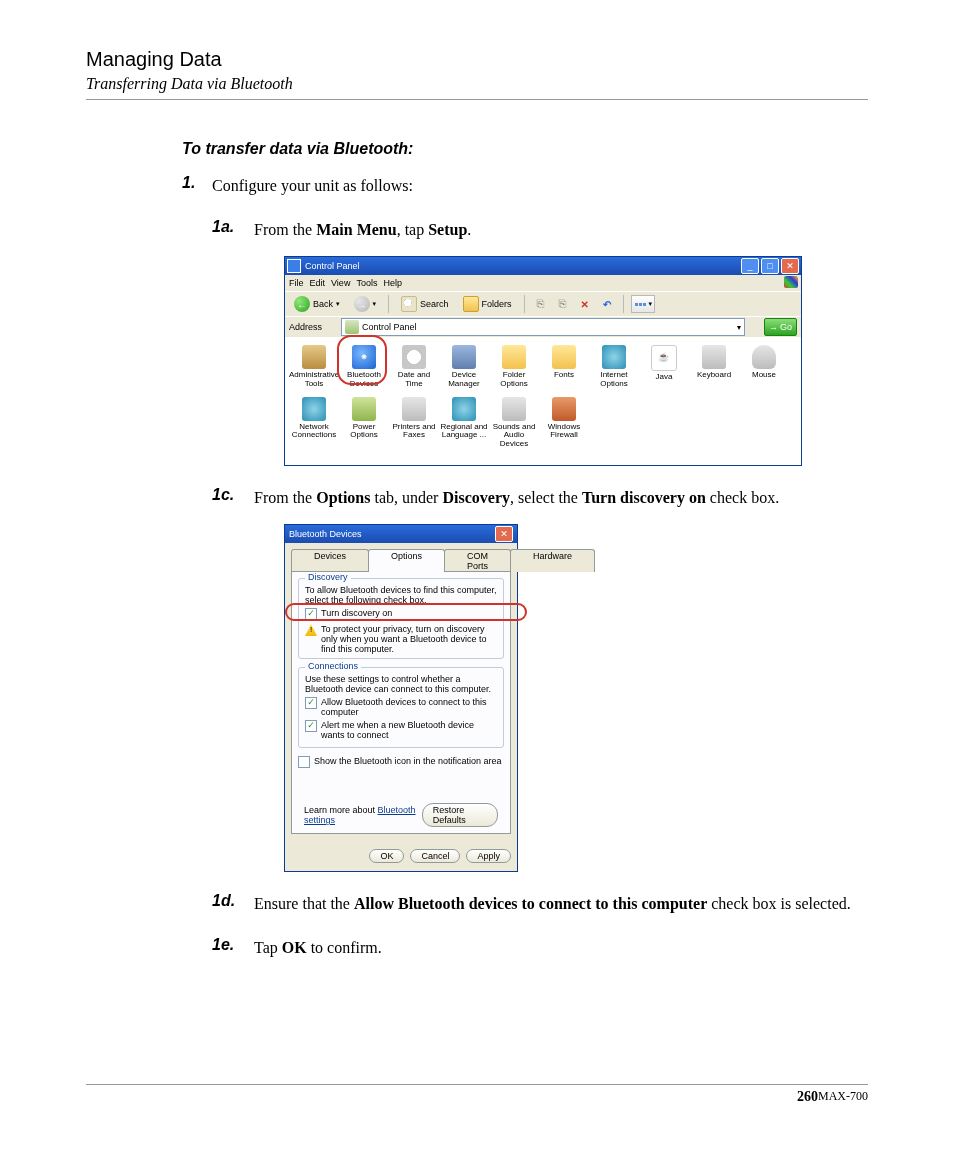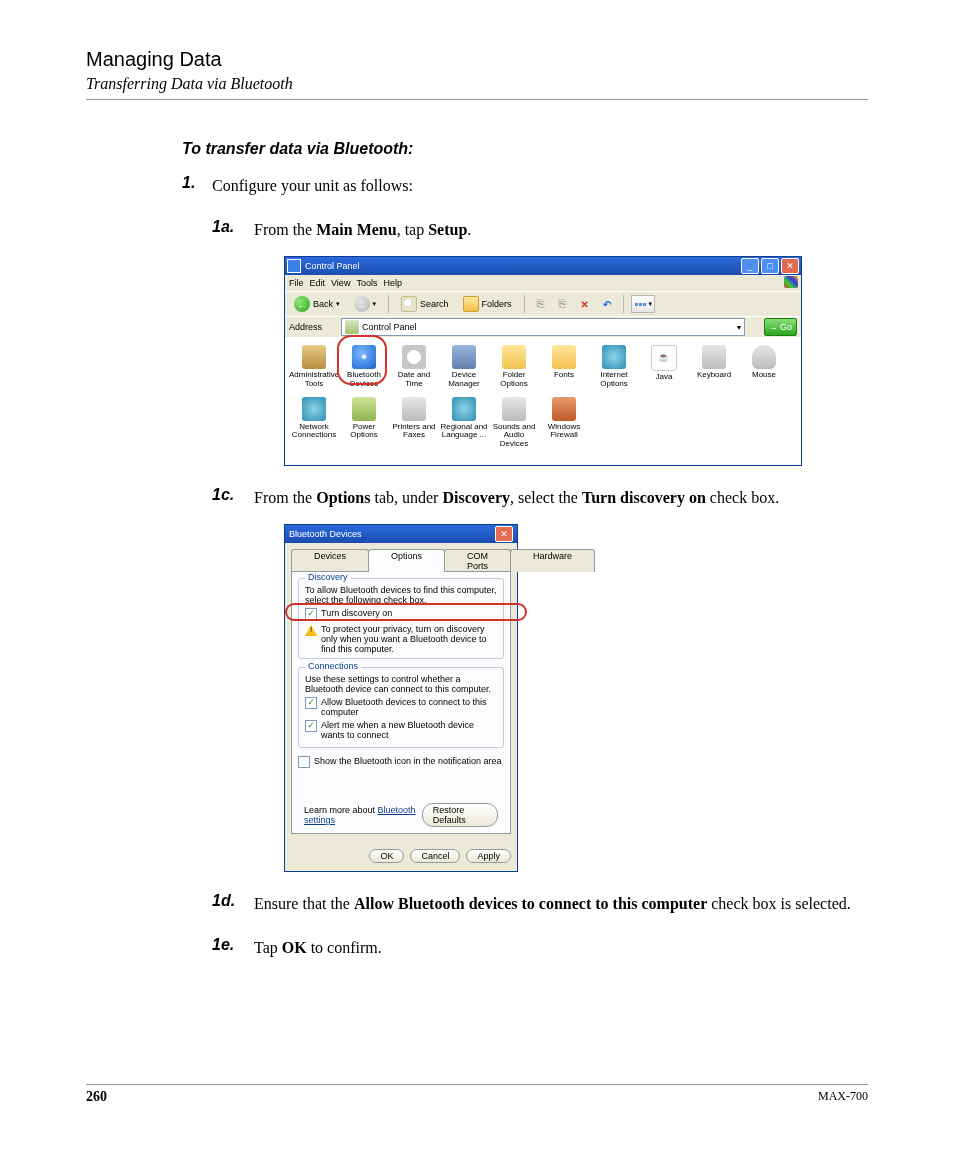--- a/index.html
+++ b/index.html
@@ -68,21 +68,21 @@
   .warn{display:flex;gap:4px;margin-top:4px;}
   .warn-ic{width:12px;height:12px;flex:0 0 12px;background:linear-gradient(#ffe15a,#f2b705);clip-path:polygon(50% 0,100% 100%,0 100%);display:flex;align-items:center;justify-content:center;color:#000;font-size:8px;}
   .dlg-foot{display:flex;justify-content:space-between;align-items:center;padding:4px 6px 0 6px;}
   .link{color:#0a3d8f;text-decoration:underline;}
   .btn{border:1px solid #919b9c;background:linear-gradient(#fff,#ece9d8);padding:1px 10px;border-radius:11px;font-size:9px;}
   .dlg-buttons{display:flex;justify-content:flex-end;gap:6px;padding:8px 6px 8px 6px;}
   .oval-red{border:2.5px solid #d2322a;border-radius:10px;position:absolute;}
   
   .foot{position:absolute;left:86px;right:86px;bottom:54px;}
   .foot-line{border-top:1px solid #999;}
-  .foot-row{display:flex;justify-content:space-between;font-size:14px;margin-top:4px;font-family:Georgia,serif;}
+  .foot-row{display:flex;justify-content:flex-end;font-size:14px;margin-top:4px;font-family:Georgia,serif;}
   .foot-row .pn{font-weight:bold;}
   .foot-row .mdl{font-size:12px;}
 </style>
 </head>
 <body>
 
 <div class="page">
   <div class="hdr-title">Managing Data</div>
   <div class="hdr-sub">Transferring Data via Bluetooth</div>
   <div class="hdr-line"></div>

